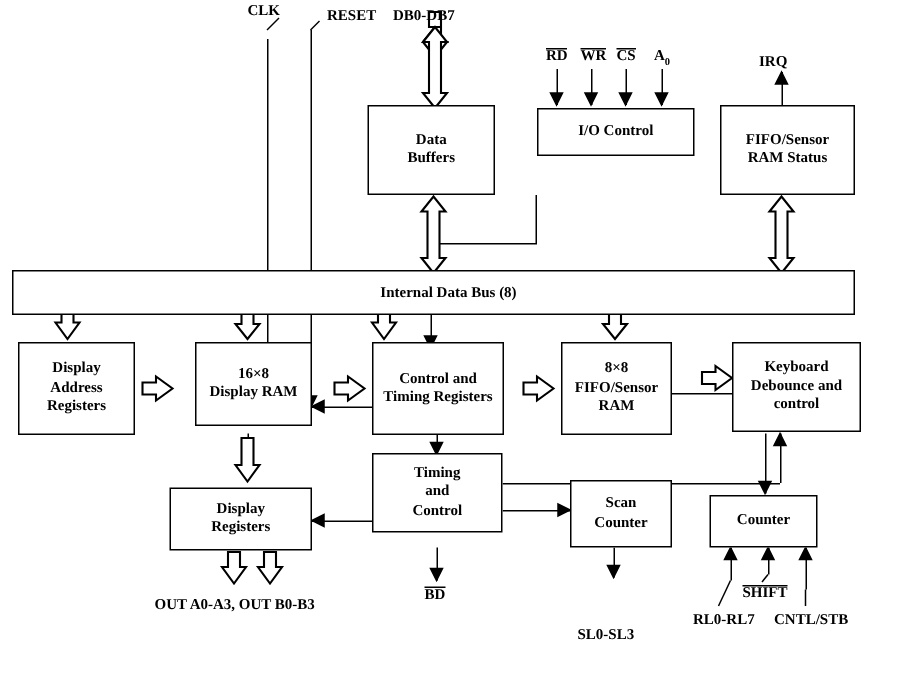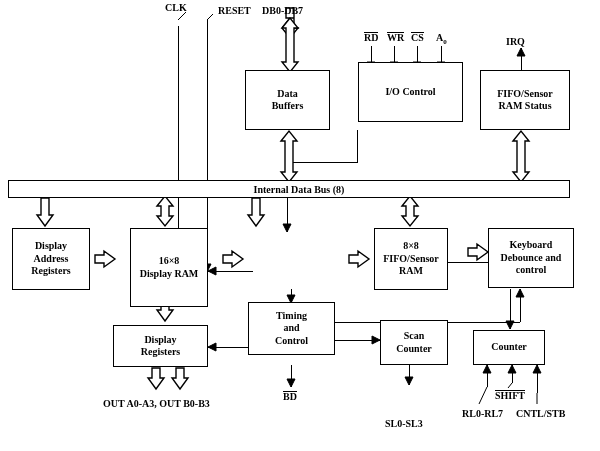--- a/index.html
+++ b/index.html
@@ -184,31 +184,33 @@
       <polygon points="512,365 508,373 516,373"></polygon>
       <polygon points="537,365 533,373 541,373"></polygon>
 
       <polygon points="291,387 287,379 295,379"></polygon>
     </g>
   </svg>
 
   
   <div class="box" style="left:245px;top:70px;width:85px;height:60px;">Data
 Buffers</div>
-  <div class="box" style="left:358px;top:62px;width:105px;height:60px;">I/O Control</div>
+  <div class="box" style="left:358px;top:72px;width:105px;height:32px;">I/O Control</div>
   <div class="box" style="left:480px;top:70px;width:90px;height:60px;">FIFO/Sensor
 RAM Status</div>
 
-  <div class="bus" style="left:8px;top:180px;width:562px;height:18px;padding-left:20px;">Internal Data Bus (8)</div>
+  <div class="bus" style="left:8px;top:180px;width:562px;height:30px;padding-left:20px;">Internal Data Bus (8)</div>
 
   <div class="box" style="left:12px;top:228px;width:78px;height:62px;">Display
 Address
 Registers</div>
-  <div class="box" style="left:130px;top:228px;width:78px;height:79px;">16×8
+  <div class="box" style="left:130px;top:228px;width:78px;height:56px;">16×8
 Display RAM</div>
+  <div class="box" style="left:248px;top:228px;width:88px;height:62px;">Control and
+Timing Registers</div>
   <div class="box" style="left:374px;top:228px;width:74px;height:62px;">8×8
 FIFO/Sensor
 RAM</div>
   <div class="box" style="left:488px;top:228px;width:86px;height:60px;">Keyboard
 Debounce and
 control</div>
 
   <div class="box" style="left:113px;top:325px;width:95px;height:42px;">Display
 Registers</div>
   <div class="box" style="left:248px;top:302px;width:87px;height:53px;">Timing

